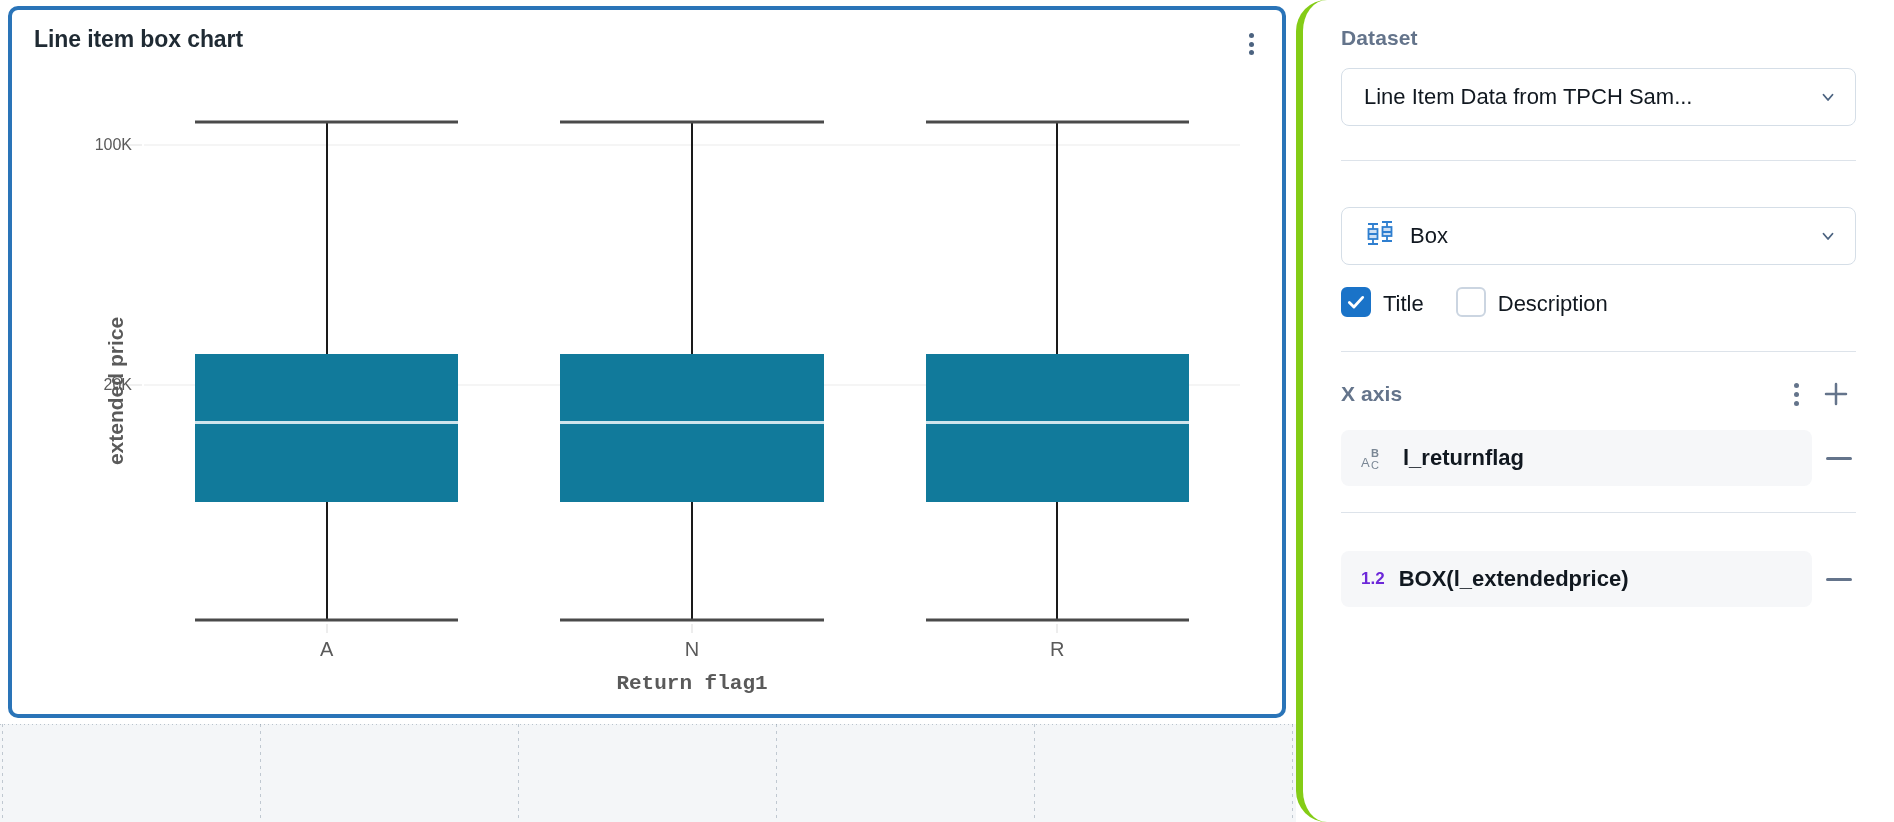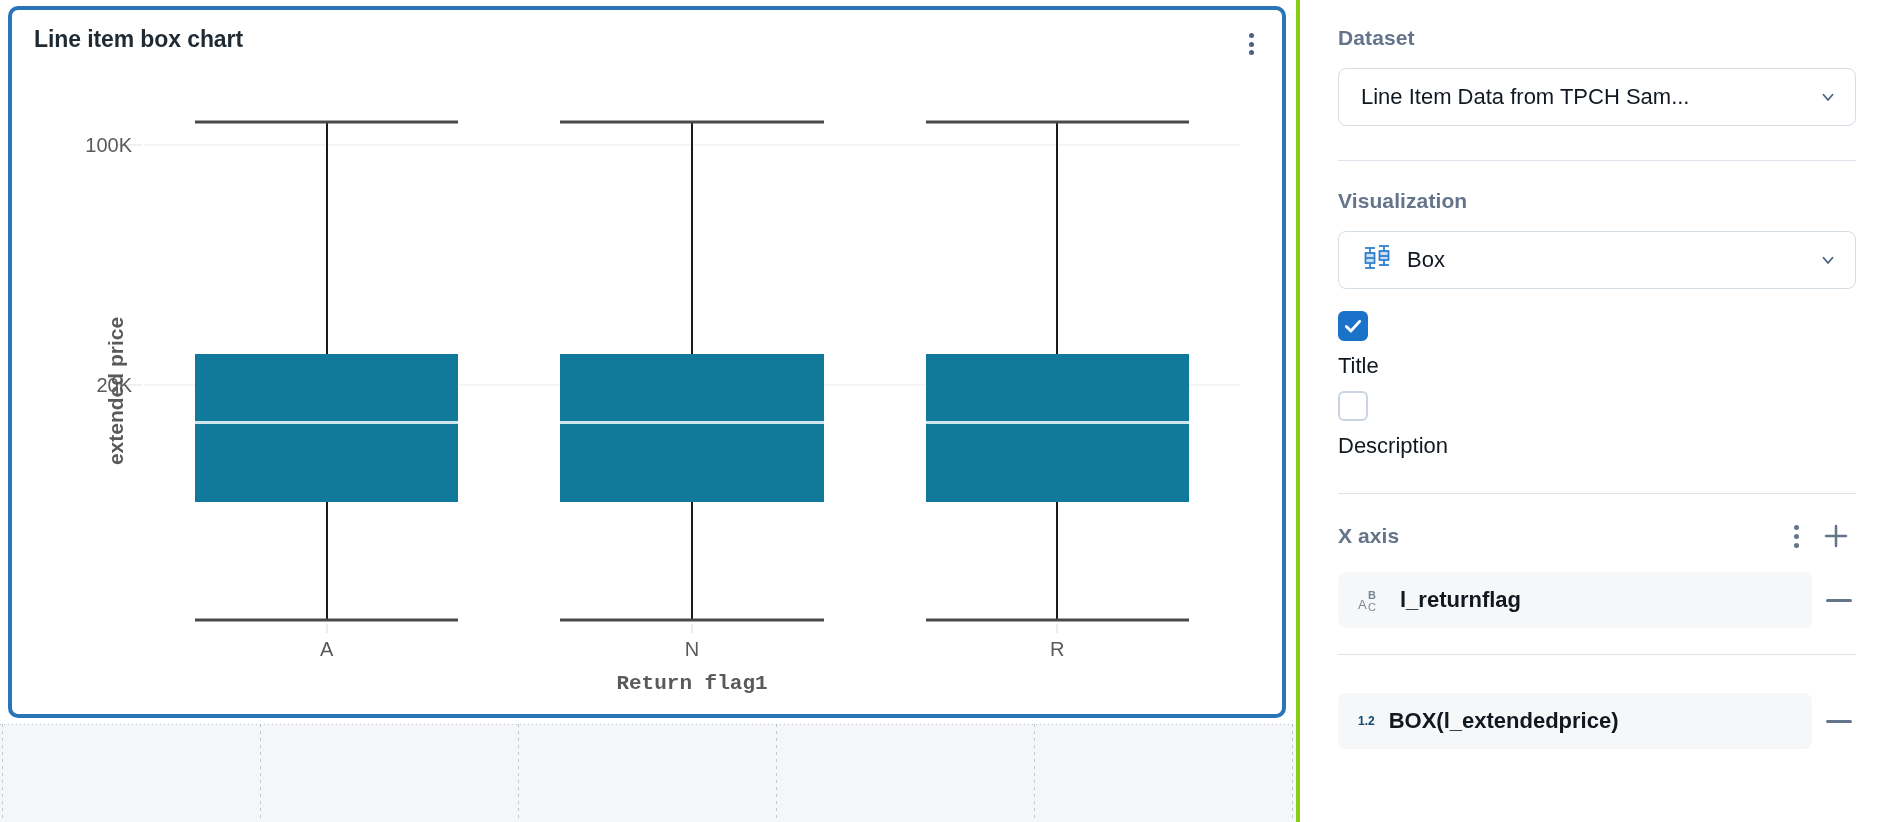--- a/index.html
+++ b/index.html
@@ -71,21 +71,21 @@
   .ylabel {
     position: absolute; left: 30px; top: 50%;
     transform: translateY(-50%) rotate(-90deg);
     transform-origin: center;
     font-size: 21px; font-weight: bold; color: #5a5a5a;
     white-space: nowrap;
   }
   .ytick {
     position: absolute; right: 100%; margin-right: 12px;
     transform: translateY(-50%);
-    font-size: 20px; color: #5a5a5a; white-space: nowrap;
+    font-size: 16px; color: #5a5a5a; white-space: nowrap;
   }
   .ytick-stub {
     position: absolute; width: 24px; height: 1px; background: #e2e2e2;
     transform: translateY(-50%);
   }
   .gridline {
     position: absolute; left: 0; right: 0; height: 1px;
     background: #ececec; transform: translateY(-50%);
   }
 
@@ -122,24 +122,25 @@
   .xlabel {
     position: absolute; left: 132px; right: 42px;
     text-align: center;
     font-size: 21px; font-weight: bold; color: #5a5a5a;
   }
 
   
   #panel {
     flex: 1 1 auto;
     background: #ffffff;
-    border-left: 4px solid #84cc16;
+    border-left: 7px solid #84cc16;
     padding: 0 38px;
     position: relative;
     overflow: hidden;
+    border-radius: 31px;
   }
   .sec-label {
     font-size: 21px; font-weight: bold; color: #64748b;
     letter-spacing: .1px;
   }
   .sec { position: relative; }
   .divider { height: 1px; background: #dde3ea; }
 
   .select {
     margin-top: 18px;
@@ -150,21 +151,21 @@
     padding: 0 18px 0 22px;
     background: #fff;
     cursor: pointer;
   }
   .select .val {
     flex: 1 1 auto; font-size: 22px; color: #111820;
     white-space: nowrap; overflow: hidden; text-overflow: ellipsis;
   }
   .chev { width: 18px; height: 18px; flex: 0 0 18px; color: #4c6380; }
 
-  .checkrow { display: flex; align-items: flex-start; margin-top: 22px; gap: 12px; flex-direction: column; }
+  .checkrow { display: flex; align-items: flex-end; margin-top: 22px; gap: 12px; }
   .cb {
     width: 30px; height: 30px; border-radius: 6px;
     border: 2px solid #cbd5e1; background: #fff;
     display: flex; align-items: center; justify-content: center;
     flex: 0 0 30px; cursor: pointer;
   }
   .cb.on { background: #1a73c8; border-color: #1a73c8; }
   .cb.on svg { display: block; }
   .cb svg { display: none; }
   .cb-text { font-size: 22px; color: #111820; margin-right: 20px; }
@@ -180,21 +181,21 @@
 
   .field-row { display: flex; align-items: center; gap: 10px; margin-top: 16px; }
   .field {
     flex: 1 1 auto; height: 56px; border-radius: 8px; background: #f6f7f9;
     display: flex; align-items: center; padding: 0 20px; gap: 14px;
     cursor: pointer;
   }
   .field .fname { font-size: 22px; font-weight: bold; color: #111820;
     white-space: nowrap; overflow: hidden; text-overflow: ellipsis; }
   .type-abc { position: relative; width: 28px; height: 26px; flex: 0 0 28px; color: #7a8795; }
-  .type-num { font-size: 12px; font-weight: bold; color: #0c4a6e; flex: 0 0 auto; }
+  .type-num { font-size: 17px; font-weight: bold; color: #6d28d9; flex: 0 0 auto; }
   .minus {
     width: 34px; height: 34px; flex: 0 0 34px; display: flex;
     align-items: center; justify-content: center; cursor: pointer;
   }
   .minus:before { content:""; display:block; width:26px; height:3px; background:#64748b; border-radius:2px; }
 </style>
 </head>
 <body>
 
 <div id="app">
@@ -271,21 +272,20 @@
           <svg viewBox="0 0 24 24" fill="none" stroke="currentColor" stroke-width="2.4" stroke-linecap="round" stroke-linejoin="round" width="18" height="18">
             <polyline points="6 9 12 16 18 9"></polyline>
           </svg>
         </span>
       </div>
     </div>
 
     <div class="divider" style="margin-top:34px"></div>
 
     <div class="sec" style="padding-top:28px">
-      <div class="sec-label">Visualization</div>
       <div class="select">
         <span style="flex:0 0 36px;margin-right:10px;">
           <svg width="34" height="30" viewBox="0 0 34 30">
             <g stroke="#2f7fd0" stroke-width="1.8" fill="none">
               <line x1="4" y1="5" x2="14" y2="5"></line>
               <line x1="9" y1="5" x2="9" y2="10"></line>
               <rect x="4.5" y="10" width="9" height="10" fill="#cfe0f4" stroke="#2f7fd0"></rect>
               <line x1="4" y1="15" x2="14" y2="15" stroke="#2f7fd0"></line>
               <line x1="9" y1="20" x2="9" y2="25"></line>
               <line x1="4" y1="25" x2="14" y2="25"></line>

